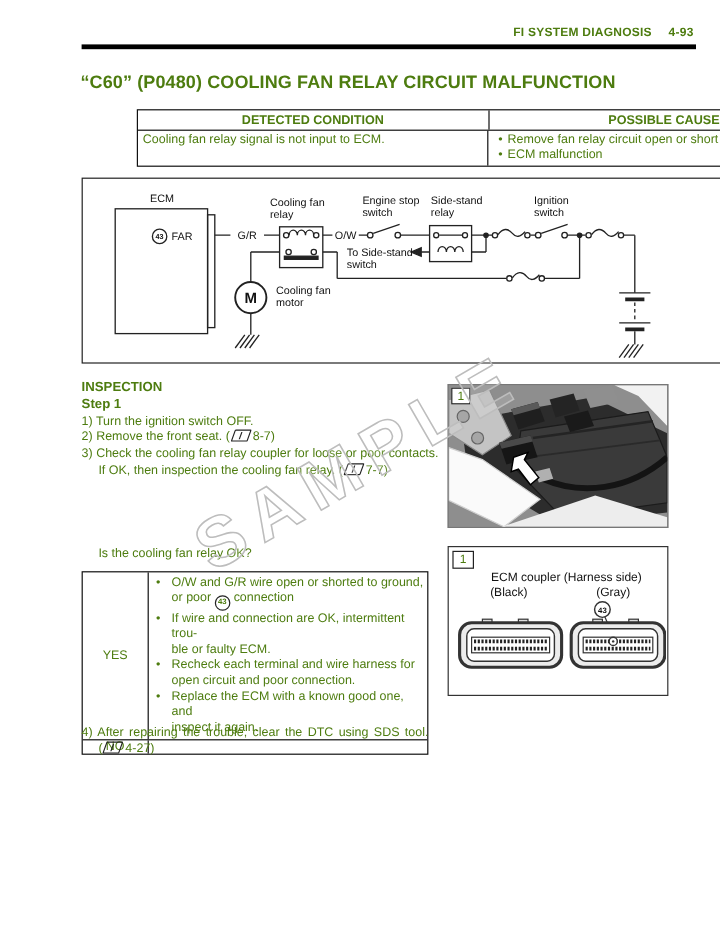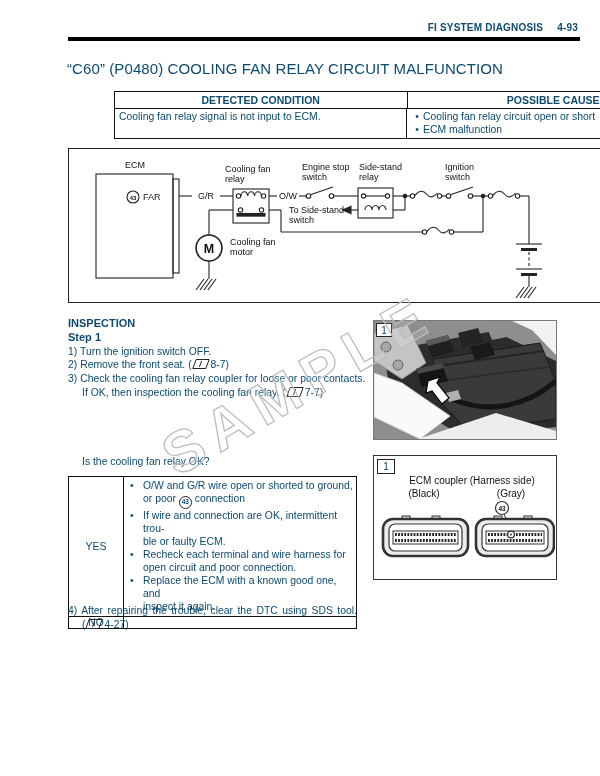--- a/index.html
+++ b/index.html
@@ -1,25 +1,25 @@
 <!DOCTYPE html>
 <html><head>
 <meta charset="utf-8">
 <style>
   html,body{margin:0;padding:0;background:#fff;}
   .page{position:relative;width:600px;height:776px;background:#fff;overflow:hidden;
-        font-family:"Liberation Sans",sans-serif;color:#0c4a6e;}
+        font-family:"Liberation Sans",sans-serif;color:#4d7c0f;}
   .abs{position:absolute;}
 
   
   .hdr{top:22px;right:22px;font-size:10px;font-weight:bold;letter-spacing:.2px;}
   .hdr .pg{margin-left:14px;}
   .hdr-bar{top:37px;left:68px;width:512px;height:4px;background:#000;}
 
-  .title{top:60px;left:67px;font-size:15px;font-weight:normal;letter-spacing:.1px;white-space:nowrap;}
+  .title{top:60px;left:67px;font-size:15px;font-weight:bold;letter-spacing:.1px;white-space:nowrap;}
 
   
   .ctable{top:91px;left:68px;width:586px;border:1.4px solid #111;box-sizing:border-box;margin-left:46px;}
   .ctable .hrow{display:flex;border-bottom:1px solid #111;}
   .ctable .hcell{width:50%;text-align:center;font-weight:bold;font-size:10.5px;padding:2px 0;}
   .ctable .hcell:first-child{border-right:1px solid #111;}
   .ctable .brow{display:flex;}
   .ctable .bcell{width:50%;font-size:10.4px;padding:2px 4px;box-sizing:border-box;line-height:12.5px;}
   .ctable .bcell:first-child{border-right:1px solid #111;}
   .blt{display:flex;}
@@ -82,21 +82,21 @@
   <div class="abs ctable">
     <div class="hrow">
       <div class="hcell">DETECTED CONDITION</div>
       <div class="hcell">POSSIBLE CAUSE</div>
     </div>
     <div class="brow">
       <div class="bcell">Cooling fan relay signal is not input to ECM.</div>
       <div class="bcell">
         <div class="blt">
             <span class="b">•</span>
-            <span>Cooling fan relay circuit open or short</span>
+            <span>Remove fan relay circuit open or short</span>
           </div>
         <div class="blt">
             <span class="b">•</span>
             <span>ECM malfunction</span>
           </div>
       </div>
     </div>
   </div>
 
   <div class="abs circuit">

